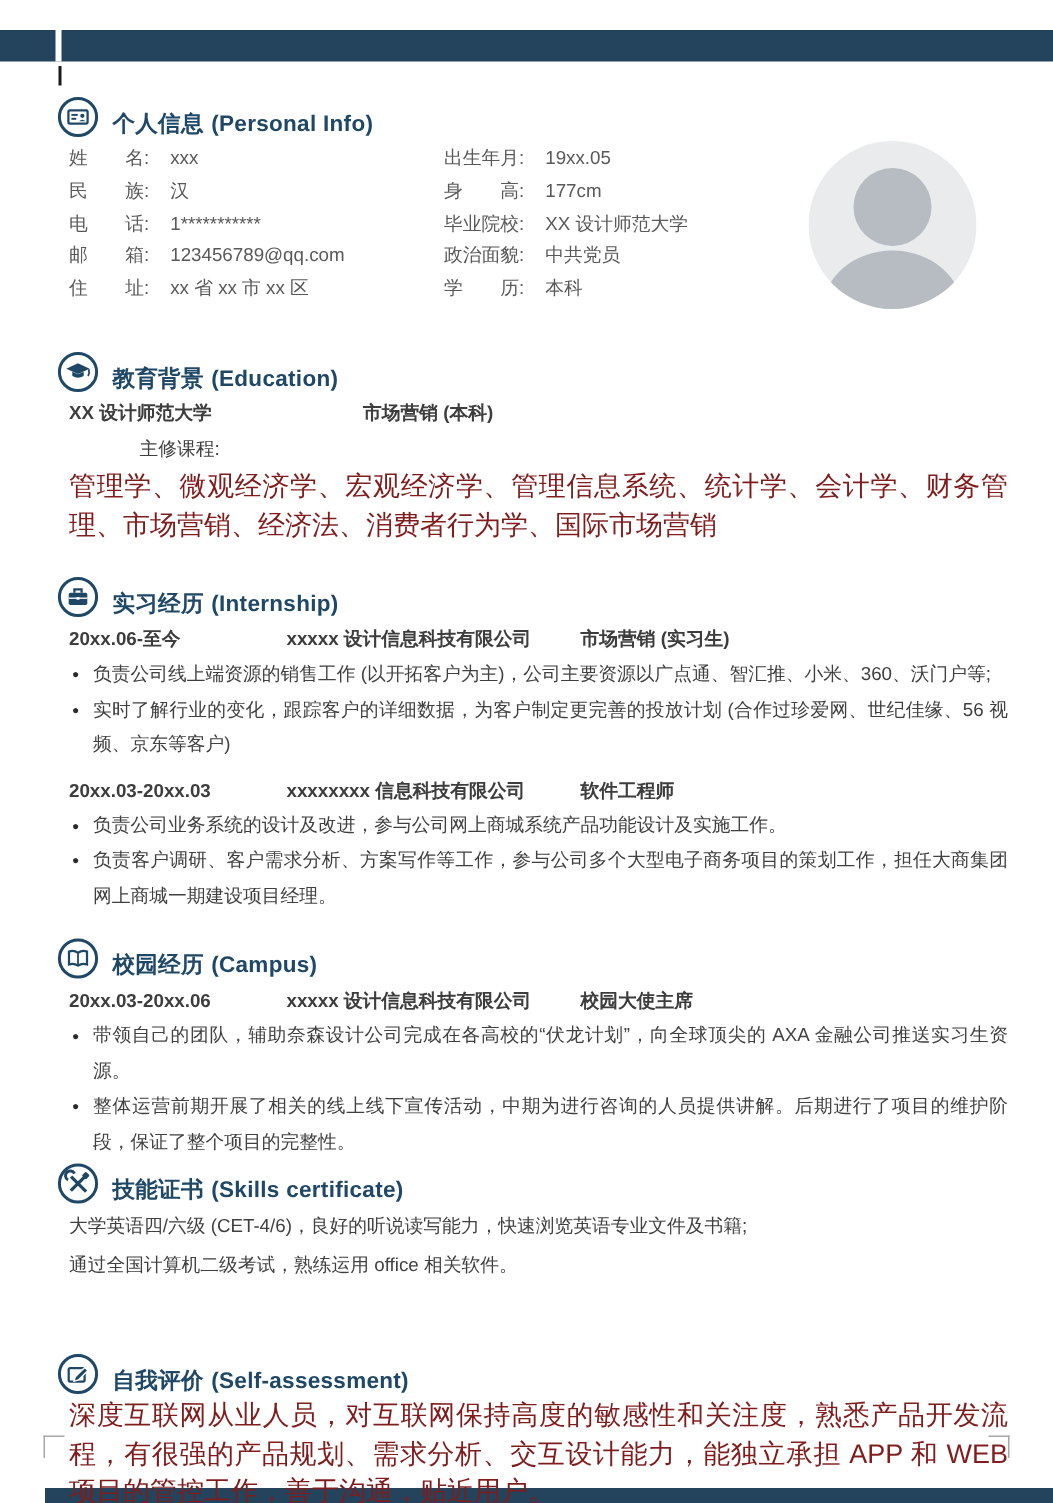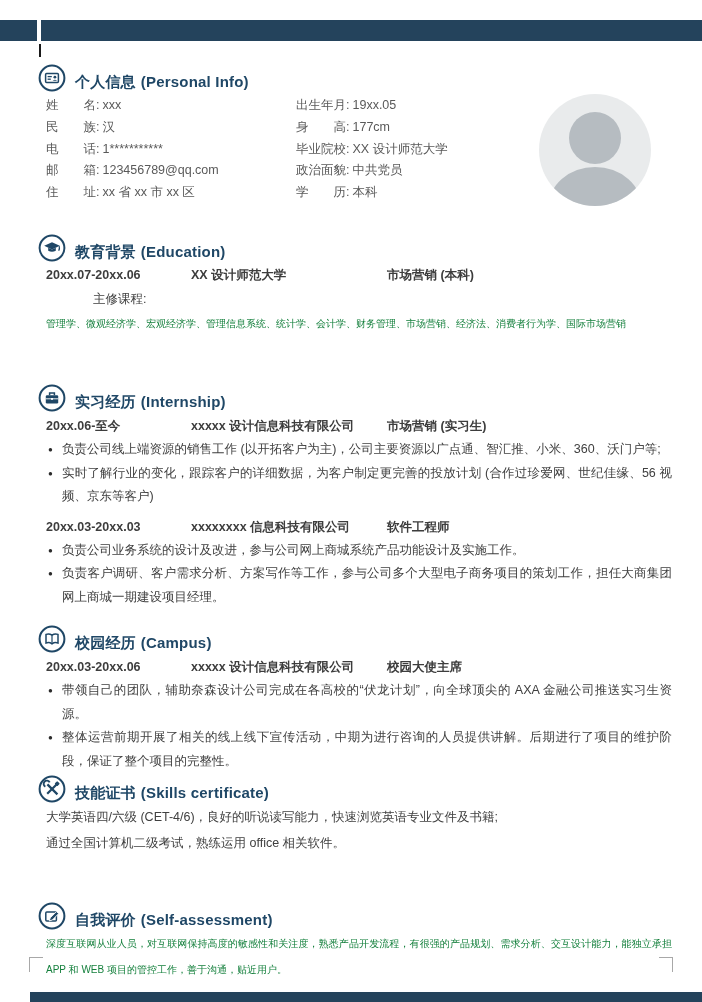--- a/index.html
+++ b/index.html
@@ -24,31 +24,31 @@
   .section-title .en { margin-left:5px; }
 
   .body-block { position:absolute; left:46px; width:626px; font-size:12.5px; color:#404040; }
 
   
   .fields-col { position:absolute; top:95px; }
   .fields-col.left { left:46px; width:246px; }
   .fields-col.right { left:296px; width:246px; }
   .field-row { line-height:21.8px; font-size:12.5px; color:#595959; }
   .f-label { white-space:pre; }
-  .f-value { margin-left:3px; }
+  .f-value { margin-left:14px; }
   .avatar { position:absolute; left:539px; top:94px; width:112px; height:112px; }
 
   
   .entry-row { display:flex; font-weight:bold; color:#3d3d3d; line-height:24px; font-size:12.5px; }
   .col-date { width:145px; flex:0 0 145px; }
   .col-org  { width:196px; flex:0 0 196px; }
   .col-role { flex:1; }
 
   .sub-label { line-height:24px; font-size:12.5px; color:#404040;margin-left:47px; }
-  .paragraph { line-height:26px; font-size:10px; color:#15803d; text-align:justify; }
+  .paragraph { line-height:26px; font-size:18px; color:#7f1d1d; text-align:justify; }
 
   .bullet-row { display:flex; align-items:flex-start; }
   .bullet { flex:0 0 16px; font-size:8px; line-height:23.5px; color:#2b2b2b; padding-left:2px; }
   .bullet-text { flex:1; line-height:23.5px; font-size:12.5px; color:#404040; text-align:justify; }
 
   .lines p { line-height:25.5px; font-size:12.5px; color:#404040; }
 </style>
 </head>
 <body>
 
@@ -105,21 +105,20 @@
     <circle cx="14" cy="14" r="12.4" fill="none" stroke="#1f4766" stroke-width="2"></circle>
     <path d="M14,8.2 L21.8,11.8 L14,15.4 L6.2,11.8 Z" fill="#1f4766"></path>
     <path d="M10.2,13.8 v2.9 q3.8,2.2 7.6,0 v-2.9 l-3.8,1.7 z" fill="#1f4766"></path>
     <path d="M21.2,12.2 q0.7,2.4 -0.5,4.5" fill="none" stroke="#1f4766" stroke-width="1.2"></path>
   </svg>
   <h2 class="section-title"><span>教育背景</span><span class="en">(Education)</span></h2>
 </div>
 
 <div class="body-block" style="top:263px">
   <div class="entry-row">
-    <span class="col-date">20xx.07-20xx.06</span>
     <span class="col-org">XX 设计师范大学</span>
     <span class="col-role">市场营销 (本科)</span>
   </div>
   <div class="sub-label">主修课程:</div>
   <p class="paragraph">管理学、微观经济学、宏观经济学、管理信息系统、统计学、会计学、财务管理、市场营销、经济法、消费者行为学、国际市场营销</p>
 </div>
 
 <div class="section-header" style="top:384px">
   <svg class="icon-circle" viewBox="0 0 28 28">
     <circle cx="14" cy="14" r="12.4" fill="none" stroke="#1f4766" stroke-width="2"></circle>

